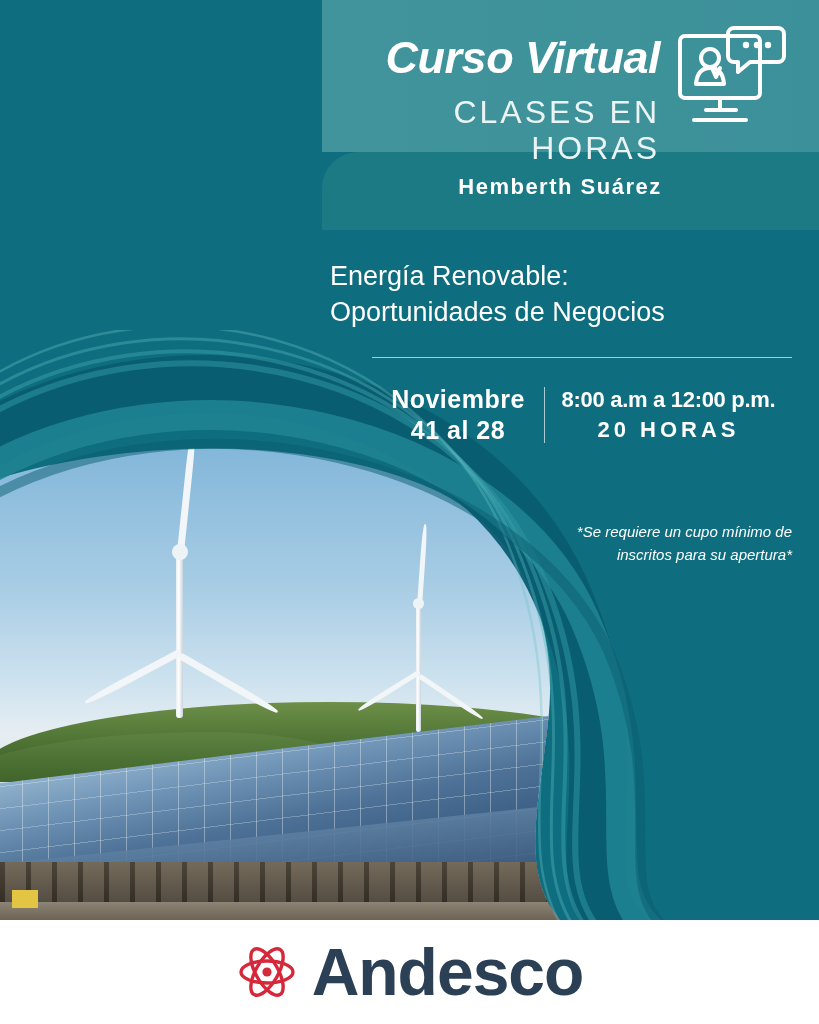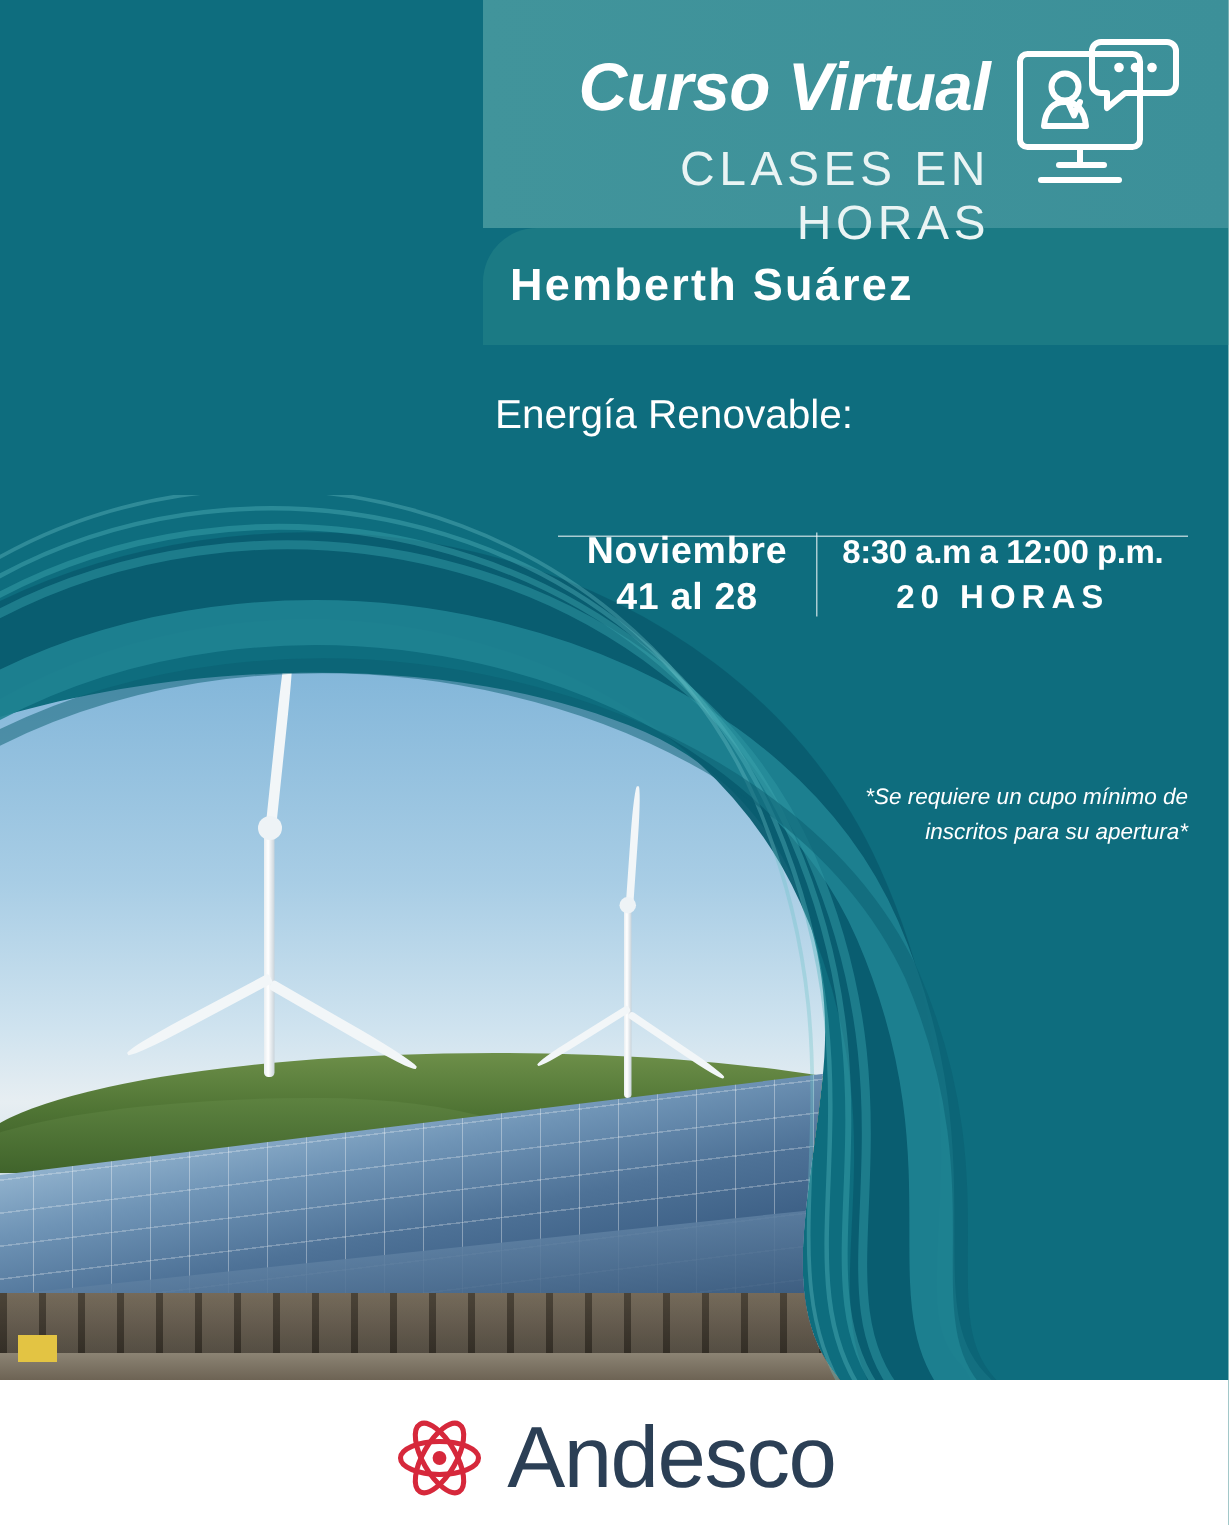--- a/index.html
+++ b/index.html
@@ -72,23 +72,23 @@
     position: absolute;
     left: 676px; top: 22px;
     width: 110px; height: 112px;
   }
 
   
   .speaker-name {
     position: absolute;
     left: 340px; top: 174px;
     width: 440px;
-    text-align: left;
-    color: #ffffff;
-    font-size: 30px;
+    text-align: center;
+    color: #ffffff;
+    font-size: 22px;
     font-weight: bold;
     letter-spacing: 1.5px;
   }
 
   
   .subject {
     position: absolute;
     left: 330px; top: 258px;
     width: 470px;
     color: #ffffff;
@@ -101,21 +101,21 @@
   .divider {
     position: absolute;
     left: 372px; top: 357px;
     width: 420px; height: 1px;
     background: rgba(255,255,255,0.65);
   }
 
   
   .schedule {
     position: absolute;
-    left: 372px; top: 348px;
+    left: 372px; top: 380px;
     width: 420px;
     height: 70px;
     display: flex;
     align-items: center;
   }
   .schedule-left {
     width: 172px;
     text-align: center;
     color: #ffffff;
     font-size: 25px;
@@ -271,22 +271,22 @@
     left: 0; bottom: 0;
     width: 819px; height: 104px;
     background: #ffffff;
     display: flex;
     align-items: center;
     justify-content: center;
   }
   .logo-row { display: flex; align-items: center; gap: 14px; }
   .logo-text {
     color: #2b3f55;
-    font-size: 58px;
-    font-weight: normal;
+    font-size: 66px;
+    font-weight: bold;
     letter-spacing: -1px;
     line-height: 58px;
   }
 </style>
 </head>
 <body>
 
 <div class="poster">
 
   <div class="bg-teal"></div>
@@ -353,32 +353,33 @@
       <circle cx="70" cy="23" r="3.2"></circle>
       <circle cx="81" cy="23" r="3.2"></circle>
       <circle cx="92" cy="23" r="3.2"></circle>
     </g>
   </svg>
 
   <div class="speaker-name">Hemberth Suárez</div>
 
   <div class="subject">
     <div>Energía Renovable:</div>
+    <div>Oportunidades de Negocios</div>
   </div>
 
   <div class="divider"></div>
 
   <div class="schedule">
     <div class="schedule-left">
       <div>Noviembre</div>
       <div>41 al 28</div>
     </div>
     <div class="schedule-sep"></div>
     <div class="schedule-right">
-      <div class="schedule-hours">8:30 a.m a 12:00 p.m.</div>
+      <div class="schedule-hours">8:00 a.m a 12:00 p.m.</div>
       <div class="schedule-total">20 HORAS</div>
     </div>
   </div>
 
   <div class="note">
     <div>*Se requiere un cupo mínimo de</div>
     <div>inscritos para su apertura*</div>
   </div>
 
   <div class="footer">

